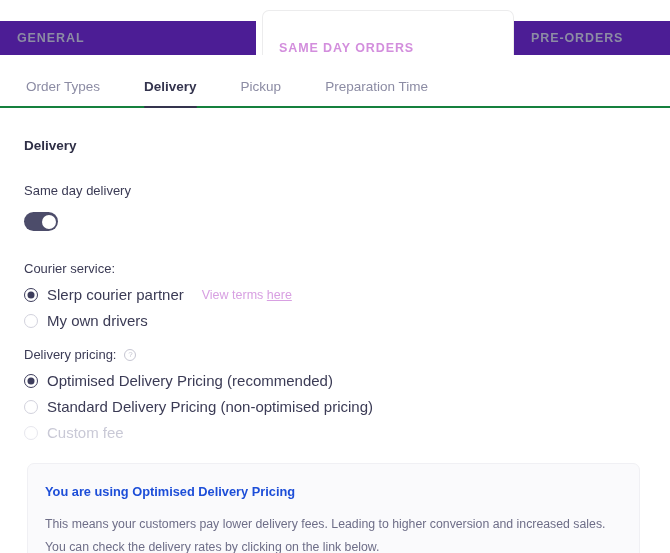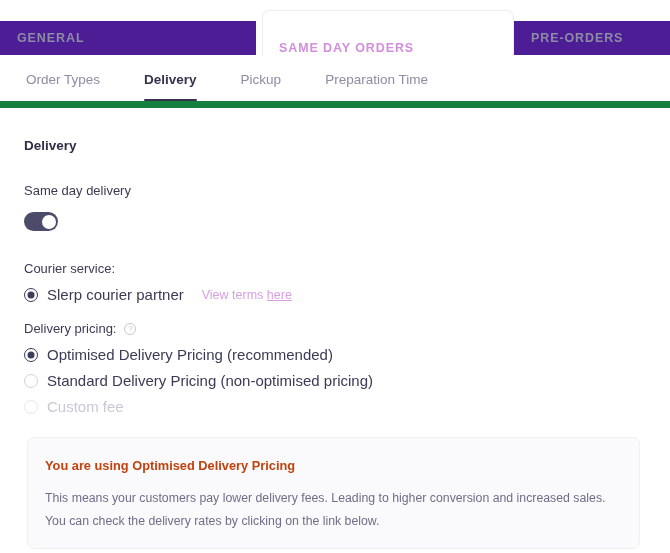--- a/index.html
+++ b/index.html
@@ -52,24 +52,24 @@
     border: 1px solid #ececed;
     border-bottom: none;
     border-radius: 7px 7px 0 0;
     align-items: flex-end;
   }
 
   
   .subtabs {
     position: relative;
     height: 44px;
-    border-bottom: 7px solid #15803d;
+    border-bottom: 2px solid #15803d;
     padding-left: 26px;
     display: flex;
-    align-items: flex-end;
+    align-items: flex-start;
   }
 
   .subtab {
     position: relative;
     font-size: 13.5px;
     color: #8c8ca4;
     height: 44px;
     display: flex;
     align-items: center;
     margin-right: 44px;
@@ -209,21 +209,21 @@
     width: 613px;
     background: #fafafc;
     border: 1px solid #f0f0f4;
     border-radius: 7px;
     padding: 20px 17px 16px 17px;
   }
 
   .callout-title {
     font-size: 12.8px;
     font-weight: 700;
-    color: #c2410c;
+    color: #1d4ed8;
   }
 
   .callout-text {
     margin-top: 14px;
     font-size: 12.3px;
     line-height: 1.85;
     color: #6e6e88;
     max-width: 575px;
   }
 </style>
@@ -270,20 +270,24 @@
   </div>
 
   <div class="sub-label">Courier service:</div>
 
   <div class="radio-row">
     <div class="radio checked"></div>
     <span class="radio-label">Slerp courier partner</span>
     <span class="terms-link"><span>View terms </span><span class="u">here</span></span>
   </div>
 
+  <div class="radio-row tight">
+    <div class="radio"></div>
+    <span class="radio-label">My own drivers</span>
+  </div>
 
   <div class="label-with-help">
     <span class="field-label">Delivery pricing:</span>
     <span class="help-icon">?</span>
   </div>
 
   <div class="radio-row">
     <div class="radio checked"></div>
     <span class="radio-label">Optimised Delivery Pricing (recommended)</span>
   </div>

